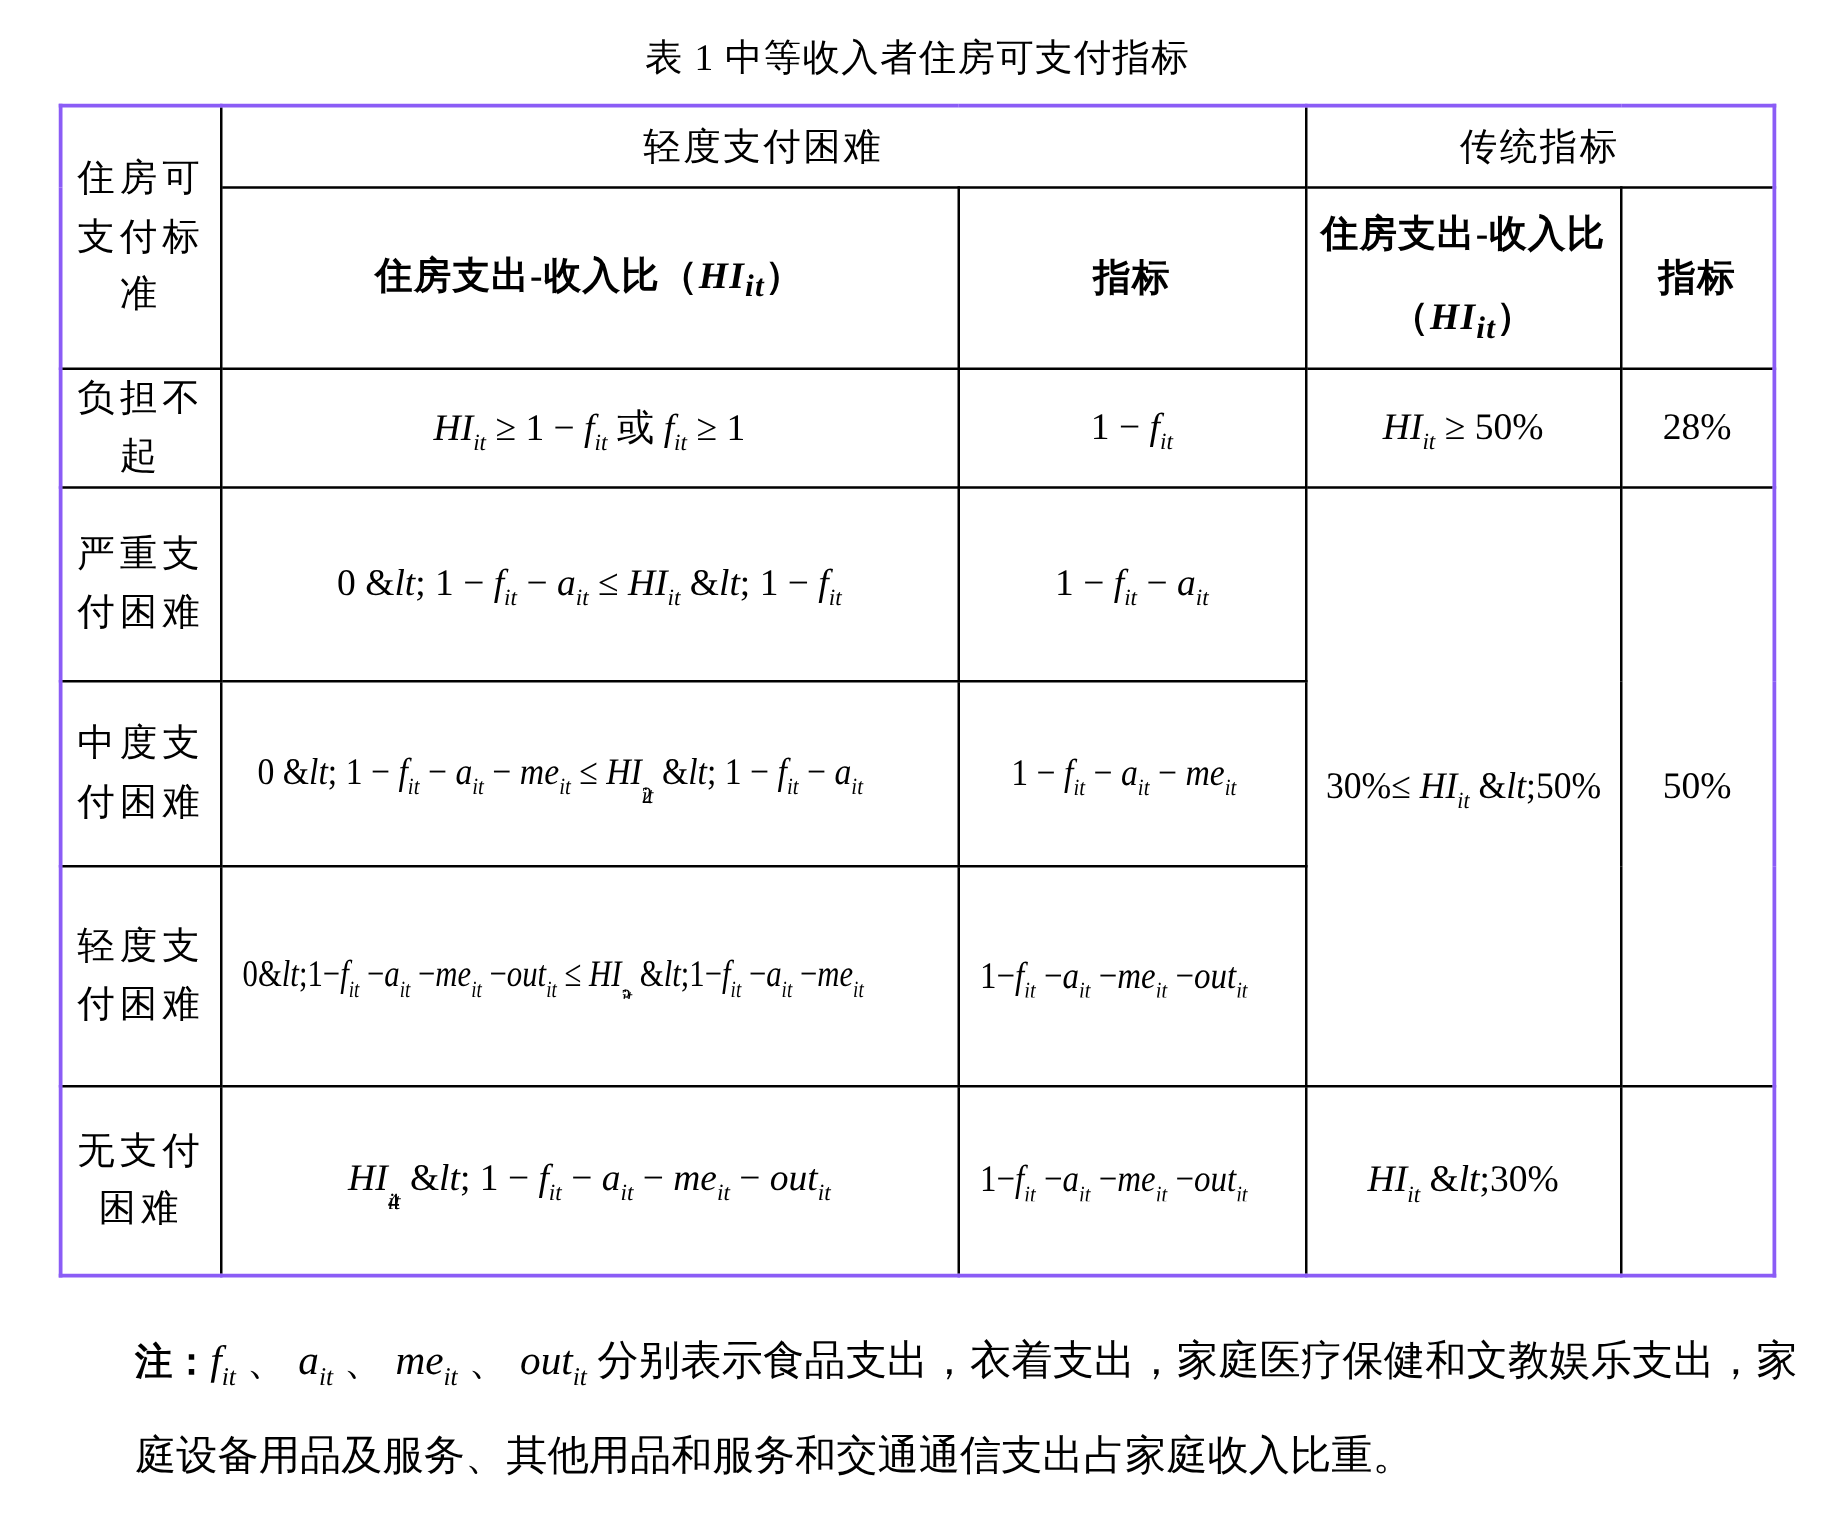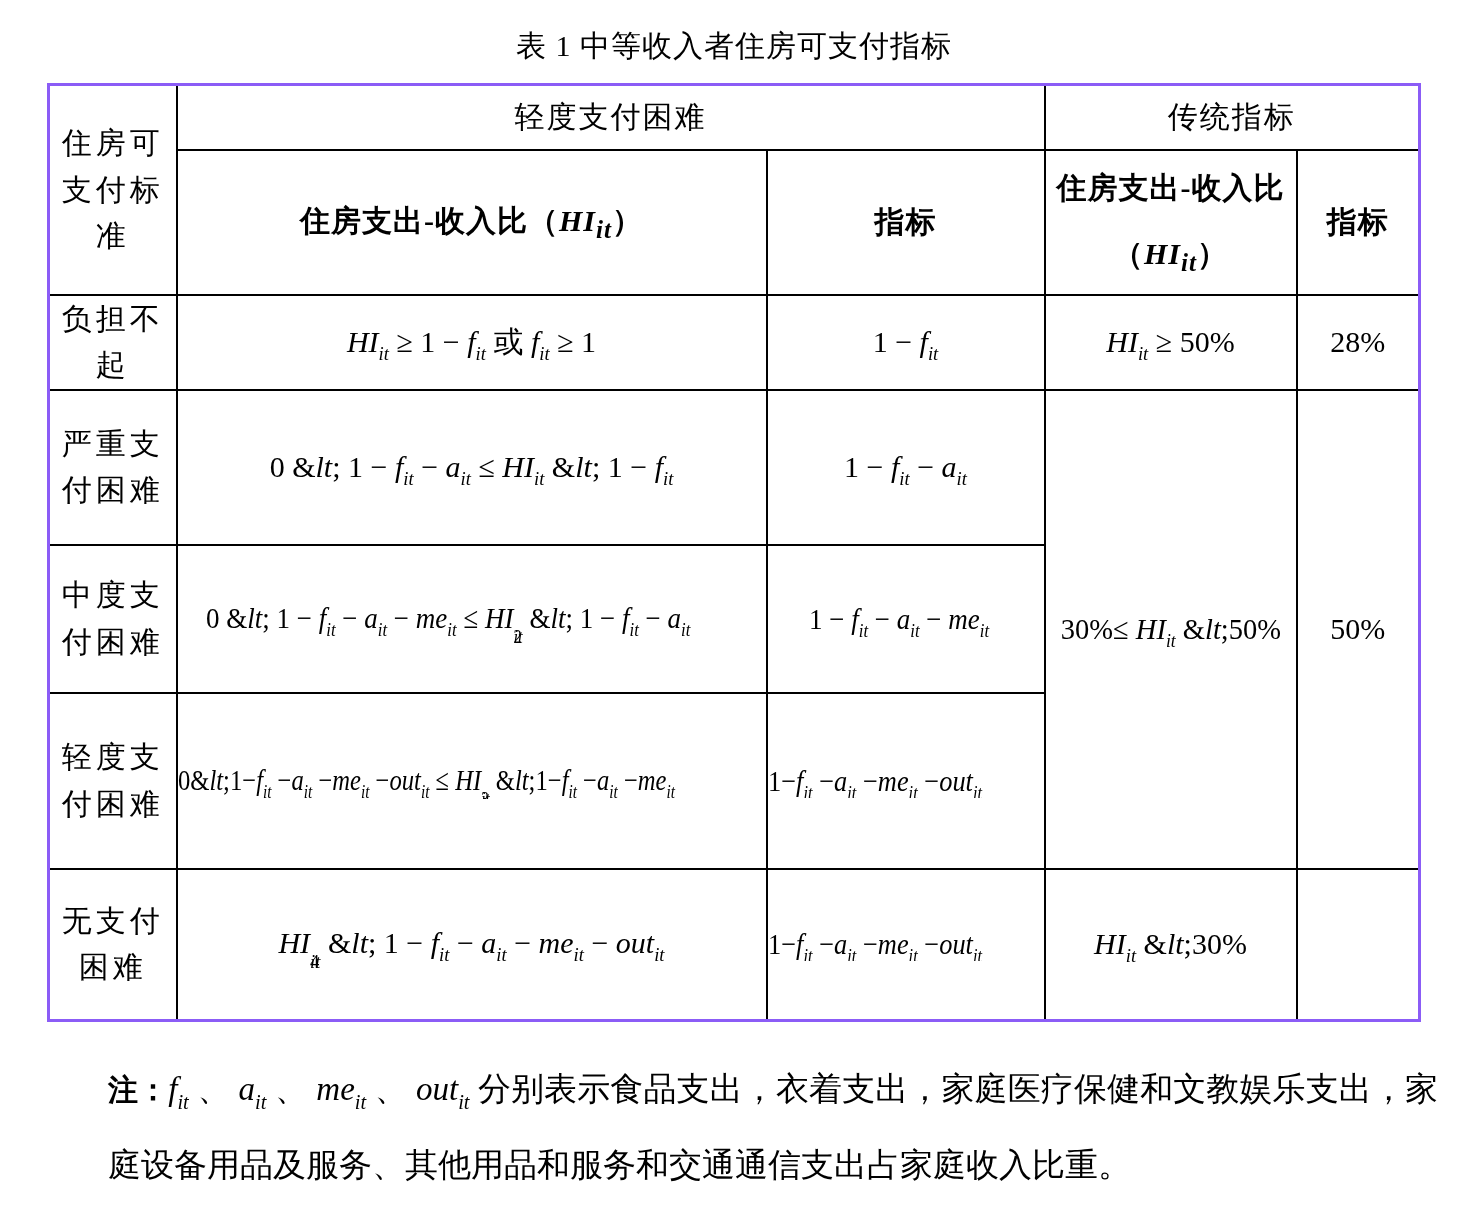--- a/index.html
+++ b/index.html
@@ -48,21 +48,21 @@
     font-size: 0.62em; font-style: italic;
     vertical-align: -0.45em; line-height: 0;
   }
   td.formula sup, .math sup { font-size: 0.62em; vertical-align: 0.5em; line-height: 0; }
   
   .ss { display: inline-flex; flex-direction: column; align-items: flex-start;
         vertical-align: -0.5em; line-height: 0.75; }
   .ss sup, .ss sub { font-size: 0.62em; vertical-align: baseline; line-height: 0.8; }
   .ss sub { font-style: italic; }
   
-  .clipbox { width: 100%; overflow: hidden; white-space: nowrap; text-align: left; }
+  .clipbox { width: 100%; overflow: hidden; white-space: nowrap; text-align: left; padding-left: 16px; }
   .squeeze  { display: inline-block; transform: scaleX(0.82); transform-origin: 0 50%; white-space: nowrap; }
   .squeeze2 { display: inline-block; transform: scaleX(0.88); transform-origin: 0 50%; white-space: nowrap; }
   td.tightfit .fit { display: inline-block; transform: scaleX(0.95); transform-origin: 50% 50%; white-space: nowrap; }
   td.leftfit { text-align: left; }
   td.leftfit .fit90 { display: inline-block; transform: scaleX(0.90); transform-origin: 0 50%; white-space: nowrap; padding-left: 10px; }
   .note {
     margin: 30px 30px 0 108px;
     font-size: 30px;
     line-height: 2.3;
     text-align: justify;

